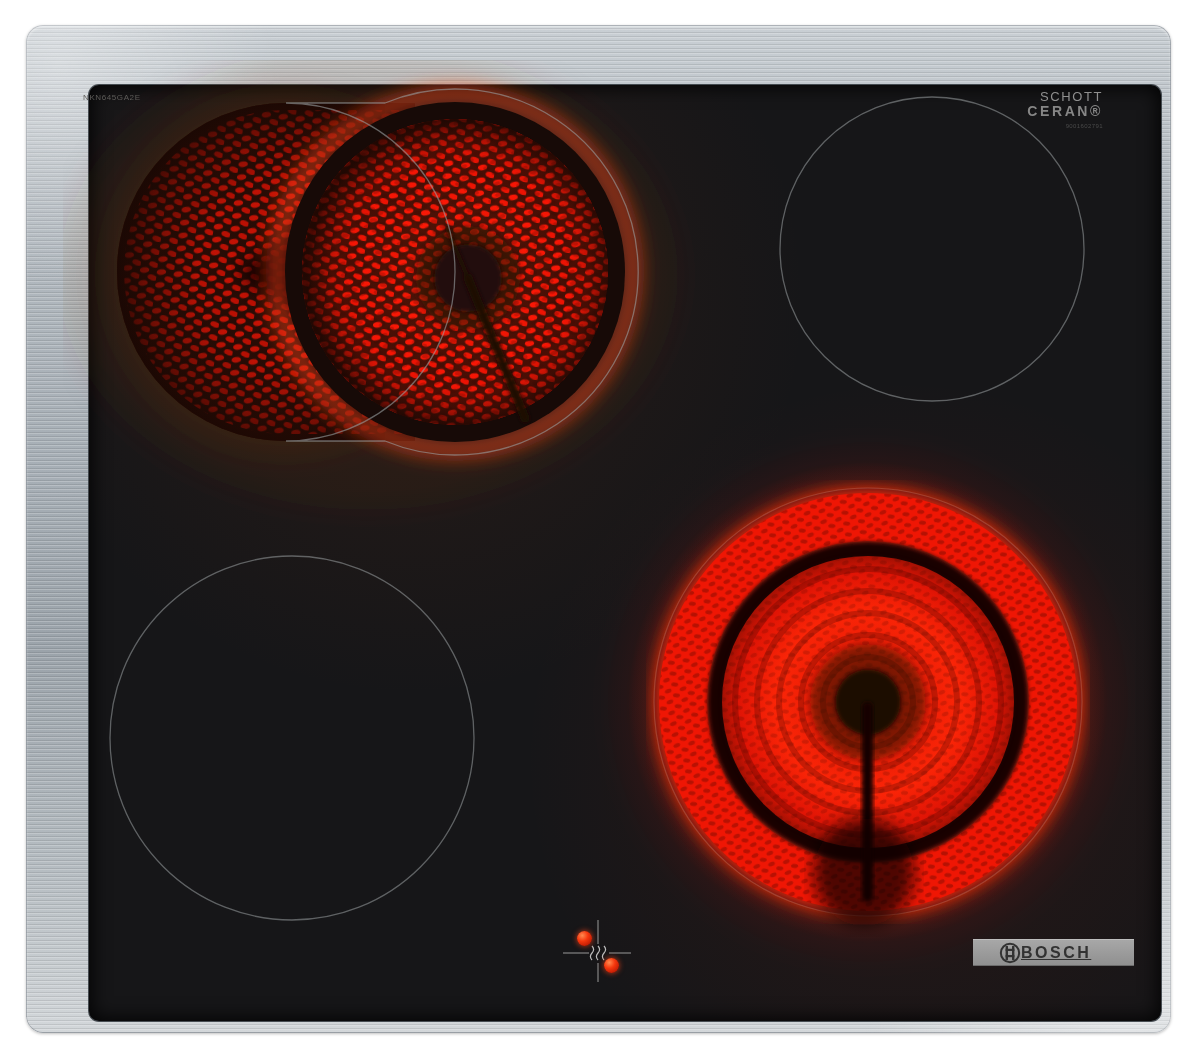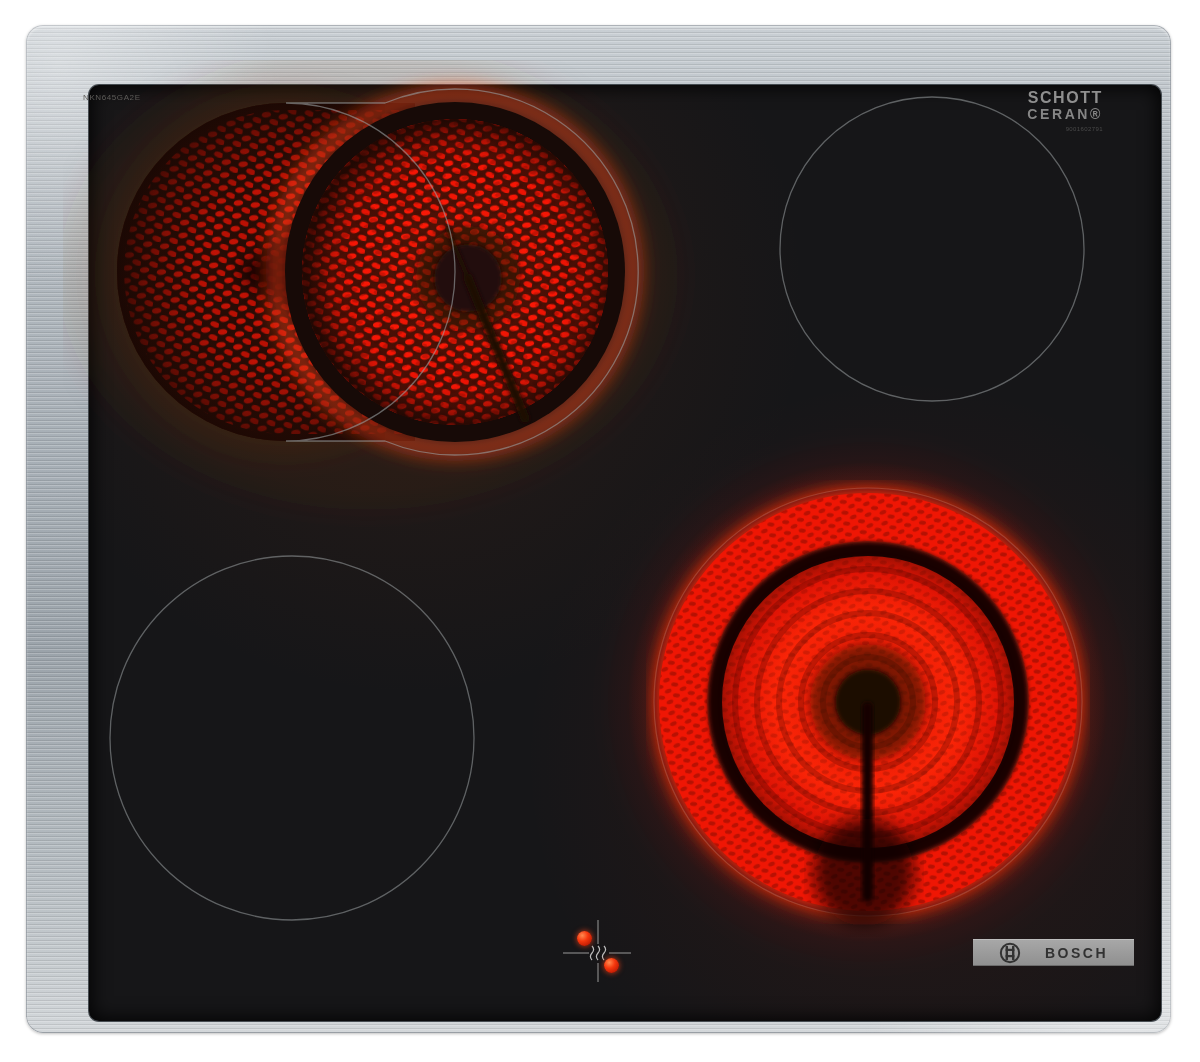--- a/index.html
+++ b/index.html
@@ -19,30 +19,30 @@
   .glass{position:absolute;left:63px;top:60px;width:1072px;height:936px;border-radius:10px;
     background:
       radial-gradient(circle at 30% 23%, rgba(140,58,22,0.15), rgba(0,0,0,0) 38%),
       radial-gradient(circle at 76% 72%, rgba(215,40,12,0.10), rgba(0,0,0,0) 36%),
       #161618;
     box-shadow: inset 0 0 18px 3px rgba(0,0,0,0.85), 0 0 0 1px rgba(55,62,68,0.9);}
   .zones-svg{position:absolute;left:63px;top:60px;width:1072px;height:936px;}
   
   .model-label{position:absolute;left:83px;top:93px;font-size:8px;letter-spacing:0.6px;color:#5e5c59;}
   .glassbrand{position:absolute;right:97px;top:90px;text-align:right;line-height:1.05;}
-  .glassbrand .l1{font-size:16px;font-weight:bold;letter-spacing:1.6px;color:#8f8f8f;}
+  .glassbrand .l1{font-size:13px;font-weight:normal;letter-spacing:1.6px;color:#8f8f8f;}
   .glassbrand .l2{font-size:14px;font-weight:bold;letter-spacing:2.6px;color:#868686;}
   .glassbrand .pn{margin-top:5px;font-size:6px;letter-spacing:0.4px;color:#4a4a4a;}
   
   .badge{position:absolute;left:973px;top:939px;width:161px;height:27px;
     background:linear-gradient(180deg,#a8a8a8,#8f8f8f);
     box-shadow:inset 0 1px 0 rgba(255,255,255,0.25), inset 0 -1px 0 rgba(0,0,0,0.25);
     display:flex;align-items:center;}
   .badge .blogo{margin-left:26px;width:22px;height:22px;flex:0 0 auto;}
-  .badge .btext{margin-left:24px;font-size:14px;font-weight:bold;letter-spacing:2.5px;color:#323232;}
+  .badge .btext{margin-left:0;font-size:16px;font-weight:bold;letter-spacing:2.5px;color:#323232;text-decoration:underline;}
   
   .led{position:absolute;width:15px;height:15px;border-radius:50%;
     background:radial-gradient(circle at 35% 30%, #ff8a50 0%, #f5370d 40%, #c21d04 75%, #7d1203 100%);
     box-shadow:0 0 5px 1px rgba(255,70,25,0.55);}
   .led.d1{left:577px;top:931px;}
   .led.d2{left:604px;top:958px;}
 </style>
 </head>
 <body>
 

